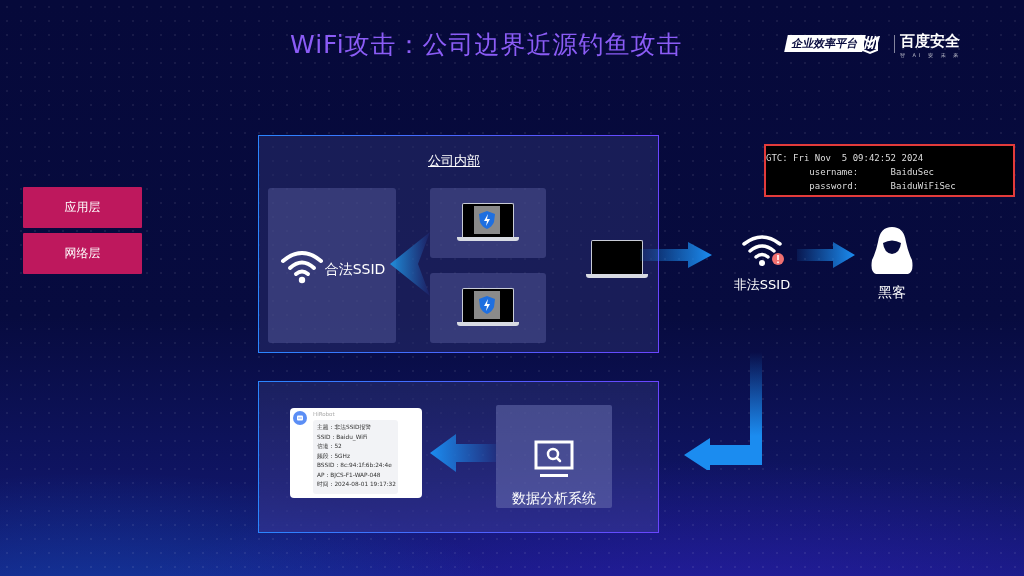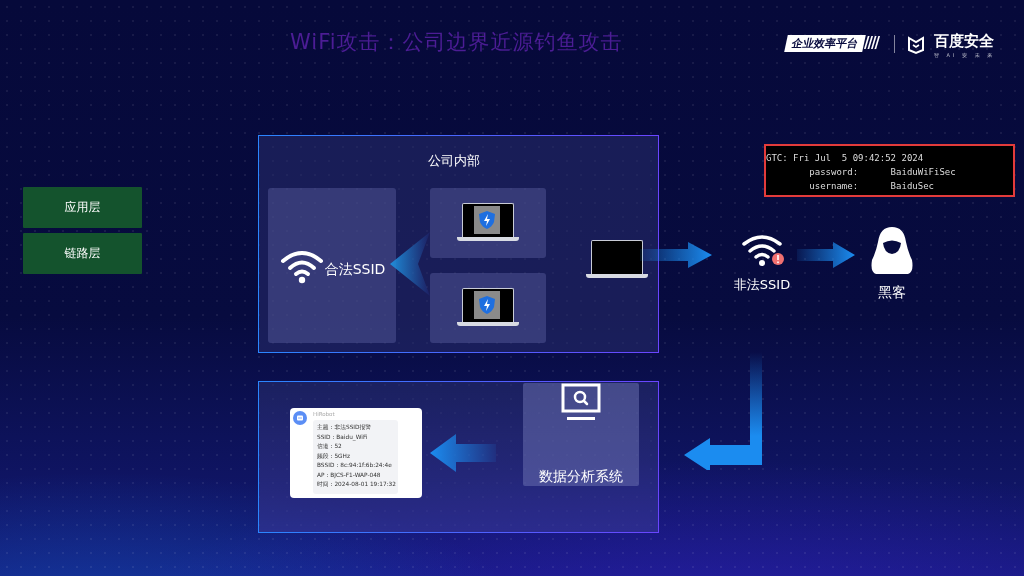--- a/index.html
+++ b/index.html
@@ -13,40 +13,40 @@
       radial-gradient(ellipse 90% 50% at 70% 115%, rgba(50,30,190,0.75), transparent 70%),
       linear-gradient(180deg, #06093a 0%, #070b3f 55%, #141a78 100%);
   }
   body::before {
     content:""; position:absolute; inset:0;
     background-image: radial-gradient(rgba(255,255,255,0.07) 1px, transparent 1.2px);
     background-size: 14px 14px;
     pointer-events:none;
   }
   .abs { position:absolute; }
-  .title { left:290px; top:28px; font-size:21px; letter-spacing:1px; color:#4c1d95; white-space:nowrap; }
+  .title { left:290px; top:28px; font-size:25px; letter-spacing:1px; color:#8b5cf6; white-space:nowrap; }
   .brand1 { left:786px; top:35px; height:17px; background:#fff; color:#0a0d40; font-size:11px; font-weight:bold;
             padding:1px 6px; transform:skewX(-12deg); white-space:nowrap; }
   .brand-slashes { left:864px; top:34px; color:#fff; font-size:15px; font-weight:bold; letter-spacing:-2px; }
   .brand-div { left:894px; top:35px; width:1px; height:18px; background:rgba(255,255,255,0.5); }
-  .brand2 { left:906px; top:32px; display:flex; align-items:center; gap:8px; }
+  .brand2 { left:860px; top:32px; display:flex; align-items:center; gap:20px; }
   .brand2 .txt { font-size:15px; font-weight:bold; white-space:nowrap; }
   .brand2 .sub { font-size:5px; opacity:0.7; letter-spacing:3px; margin-top:1px; }
 
   .layers { left:23px; top:187px; width:119px; }
-  .layer { height:41px; margin-bottom:4.5px; background:#14532d; display:flex; align-items:center; justify-content:center;
+  .layer { height:41px; margin-bottom:4.5px; background:#be185d; display:flex; align-items:center; justify-content:center;
            font-size:12px; color:#fff; border-radius:1px; }
   .layer.active { background:linear-gradient(90deg,#1b4fe8,#5a34e6); }
 
   .panel { border:1.5px solid; border-image: linear-gradient(90deg,#2a86ff,#6a45ff) 1;
            background:rgba(40,46,110,0.55); }
   .p1 { left:258px; top:135px; width:401px; height:218px; }
   .p2 { left:258px; top:381px; width:401px; height:152px;
         background:linear-gradient(180deg,rgba(40,46,110,0.55),rgba(55,55,150,0.6)); }
-  .p1-label { left:428px; top:152px; font-size:13px; }
+  .p1-label { left:428px; top:152px; font-size:13px;text-decoration:underline; }
   .tile { background:rgba(90,96,160,0.45); border-radius:3px; }
   .legit { left:268px; top:188px; width:128px; height:155px; display:flex; flex-direction:row; align-items:center; justify-content:center; }
   .legit-label { font-size:14px; margin-top:8px; }
   .lap-tile { width:116px; height:70px; display:flex; align-items:center; justify-content:center; }
   .lt1 { left:430px; top:188px; }
   .lt2 { left:430px; top:273px; }
 
   .laptop { position:relative; width:62px; height:40px; }
   .laptop .screen { position:absolute; left:5px; top:0; width:52px; height:34px; background:#000; border:1.5px solid #c9ccd6; border-bottom:none; border-radius:2px 2px 0 0; }
   .laptop .base { position:absolute; left:0; top:34px; width:62px; height:4px; background:#d8dbe3; border-radius:0 0 3px 3px; }
@@ -63,22 +63,22 @@
   .rogue { left:727px; top:232px; width:70px; text-align:center; }
   .rogue-label { font-size:13px; margin-top:4px; }
   .hacker { left:862px; top:224px; width:60px; text-align:center; }
   .hacker-label { font-size:14px; margin-top:4px; }
 
   .terminal { left:764px; top:144px; width:251px; height:53px; background:#000; border:2px solid #e33b3b;
               font-family:"DejaVu Sans Mono","Liberation Mono",monospace; font-size:9px; color:#ddd; padding:5px 0 0 0; line-height:14px; white-space:pre; }
 
   .down-arrow { left:684px; top:352px; width:88px; height:118px; }
 
-  .analysis { left:496px; top:383px; width:116px; height:103px; background:rgba(110,115,180,0.5); border-radius:2px;
-              display:flex; flex-direction:column; align-items:center; justify-content:space-between;margin-left:27px; }
+  .analysis { left:496px; top:405px; width:116px; height:103px; background:rgba(110,115,180,0.5); border-radius:2px;
+              display:flex; flex-direction:column; align-items:center; justify-content:flex-end; }
   .analysis-label { font-size:14px; margin-top:10px; }
   .left-arrow { left:430px; top:434px; width:66px; height:38px; }
 
   .card { left:290px; top:408px; width:132px; height:90px; background:#fff; border-radius:4px; }
   .card .avatar { position:absolute; left:3px; top:3px; width:14px; height:14px; border-radius:50%; background:#5b8ef5; display:flex; align-items:center; justify-content:center; }
   .card .sender { position:absolute; left:23px; top:3px; font-size:5.5px; color:#aaa; }
   .card .bubble { position:absolute; left:23px; top:12px; width:85px; height:74px; background:#f2f3f6; border-radius:3px; padding:3px 4px; }
   .card .line { font-size:5.8px; color:#333; line-height:9.5px; white-space:nowrap; }
 </style>
 </head>
@@ -97,21 +97,21 @@
     <div class="txt">百度安全</div>
     <div class="sub">智 AI 安 未 来</div>
   </div>
 </div>
 
 <div class="abs layers">
   <div class="layer">
       <span>应用层</span>
     </div>
   <div class="layer">
-      <span>链路层</span>
+      <span>网络层</span>
     </div>
 </div>
 
 <div class="abs panel p1"></div>
 <div class="abs p1-label">公司内部</div>
 
 <div class="abs tile legit">
   <svg width="46" height="38" viewBox="0 0 46 38">
     <path d="M4 14 Q23 -2 42 14" fill="none" stroke="#fff" stroke-width="4" stroke-linecap="round"></path>
     <path d="M11 21 Q23 10 35 21" fill="none" stroke="#fff" stroke-width="4" stroke-linecap="round"></path>
@@ -186,21 +186,21 @@
   <path d="M0 7 L36 7 L36 0 L58 13 L36 26 L36 19 L0 19 Z" fill="url(#g2)"></path>
 </svg>
 <div class="abs hacker">
   <svg width="52" height="52" viewBox="0 0 52 52">
     <path d="M26 3 Q14 3 12 18 Q10 28 6 36 Q4 48 10 50 L42 50 Q48 48 46 36 Q42 28 40 18 Q38 3 26 3 Z" fill="#fff"></path>
     <path d="M17 19 Q26 14 35 19 Q34 29 26 30 Q18 29 17 19 Z" fill="#070b3f"></path>
   </svg>
   <div class="hacker-label">黑客</div>
 </div>
 
-<div class="abs terminal"><div>GTC: Fri Jul  5 09:42:52 2024</div><div>        password:      BaiduWiFiSec</div><div>        username:      BaiduSec</div></div>
+<div class="abs terminal"><div>GTC: Fri Nov  5 09:42:52 2024</div><div>        username:      BaiduSec</div><div>        password:      BaiduWiFiSec</div></div>
 
 <svg class="abs down-arrow" viewBox="0 0 88 118">
   <defs>
       <linearGradient id="g3" x1="0" y1="0" x2="0" y2="1">
         <stop offset="0" stop-color="#1b8cf0" stop-opacity="0"></stop>
         <stop offset="0.7" stop-color="#1b8cf0"></stop>
       </linearGradient>
     </defs>
   <path d="M62 0 L76 0 L76 117 L30 117 L30 0 Z" fill="none"></path>
   <path d="M66 0 L78 0 L78 113 L26 113 L26 120 L0 103 L26 86 L26 93 L66 93 Z" fill="url(#g3)"></path>

